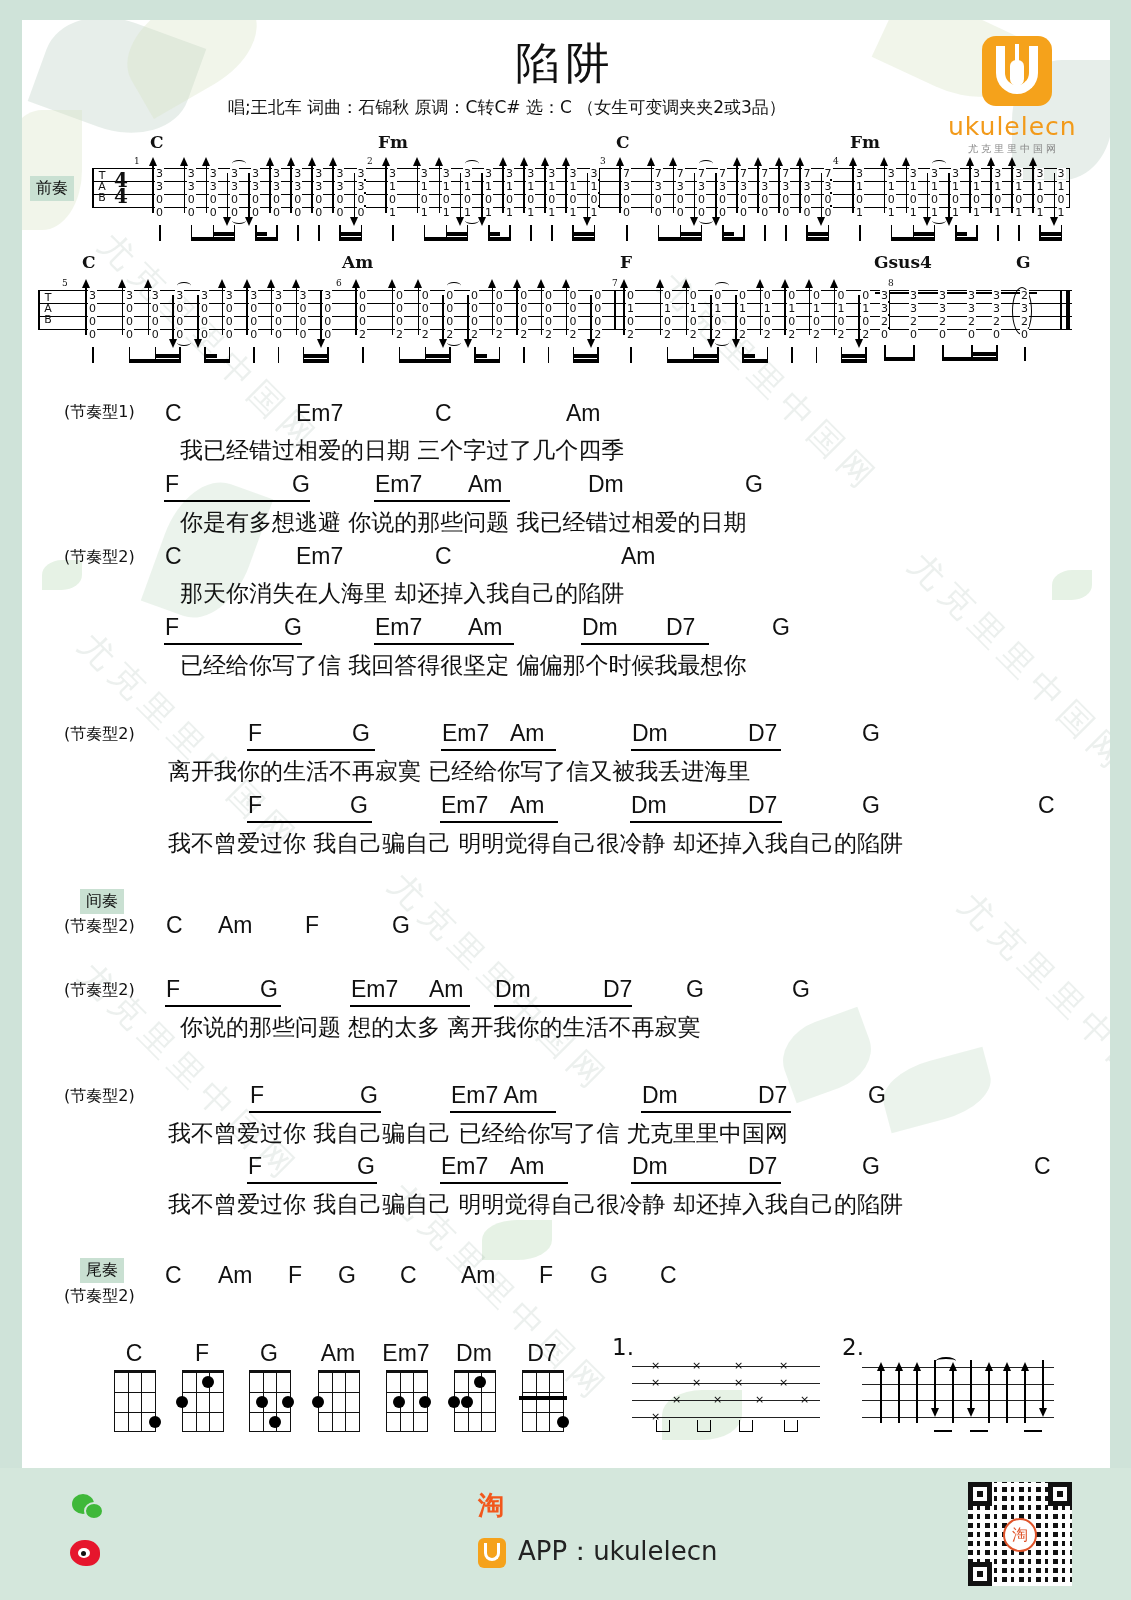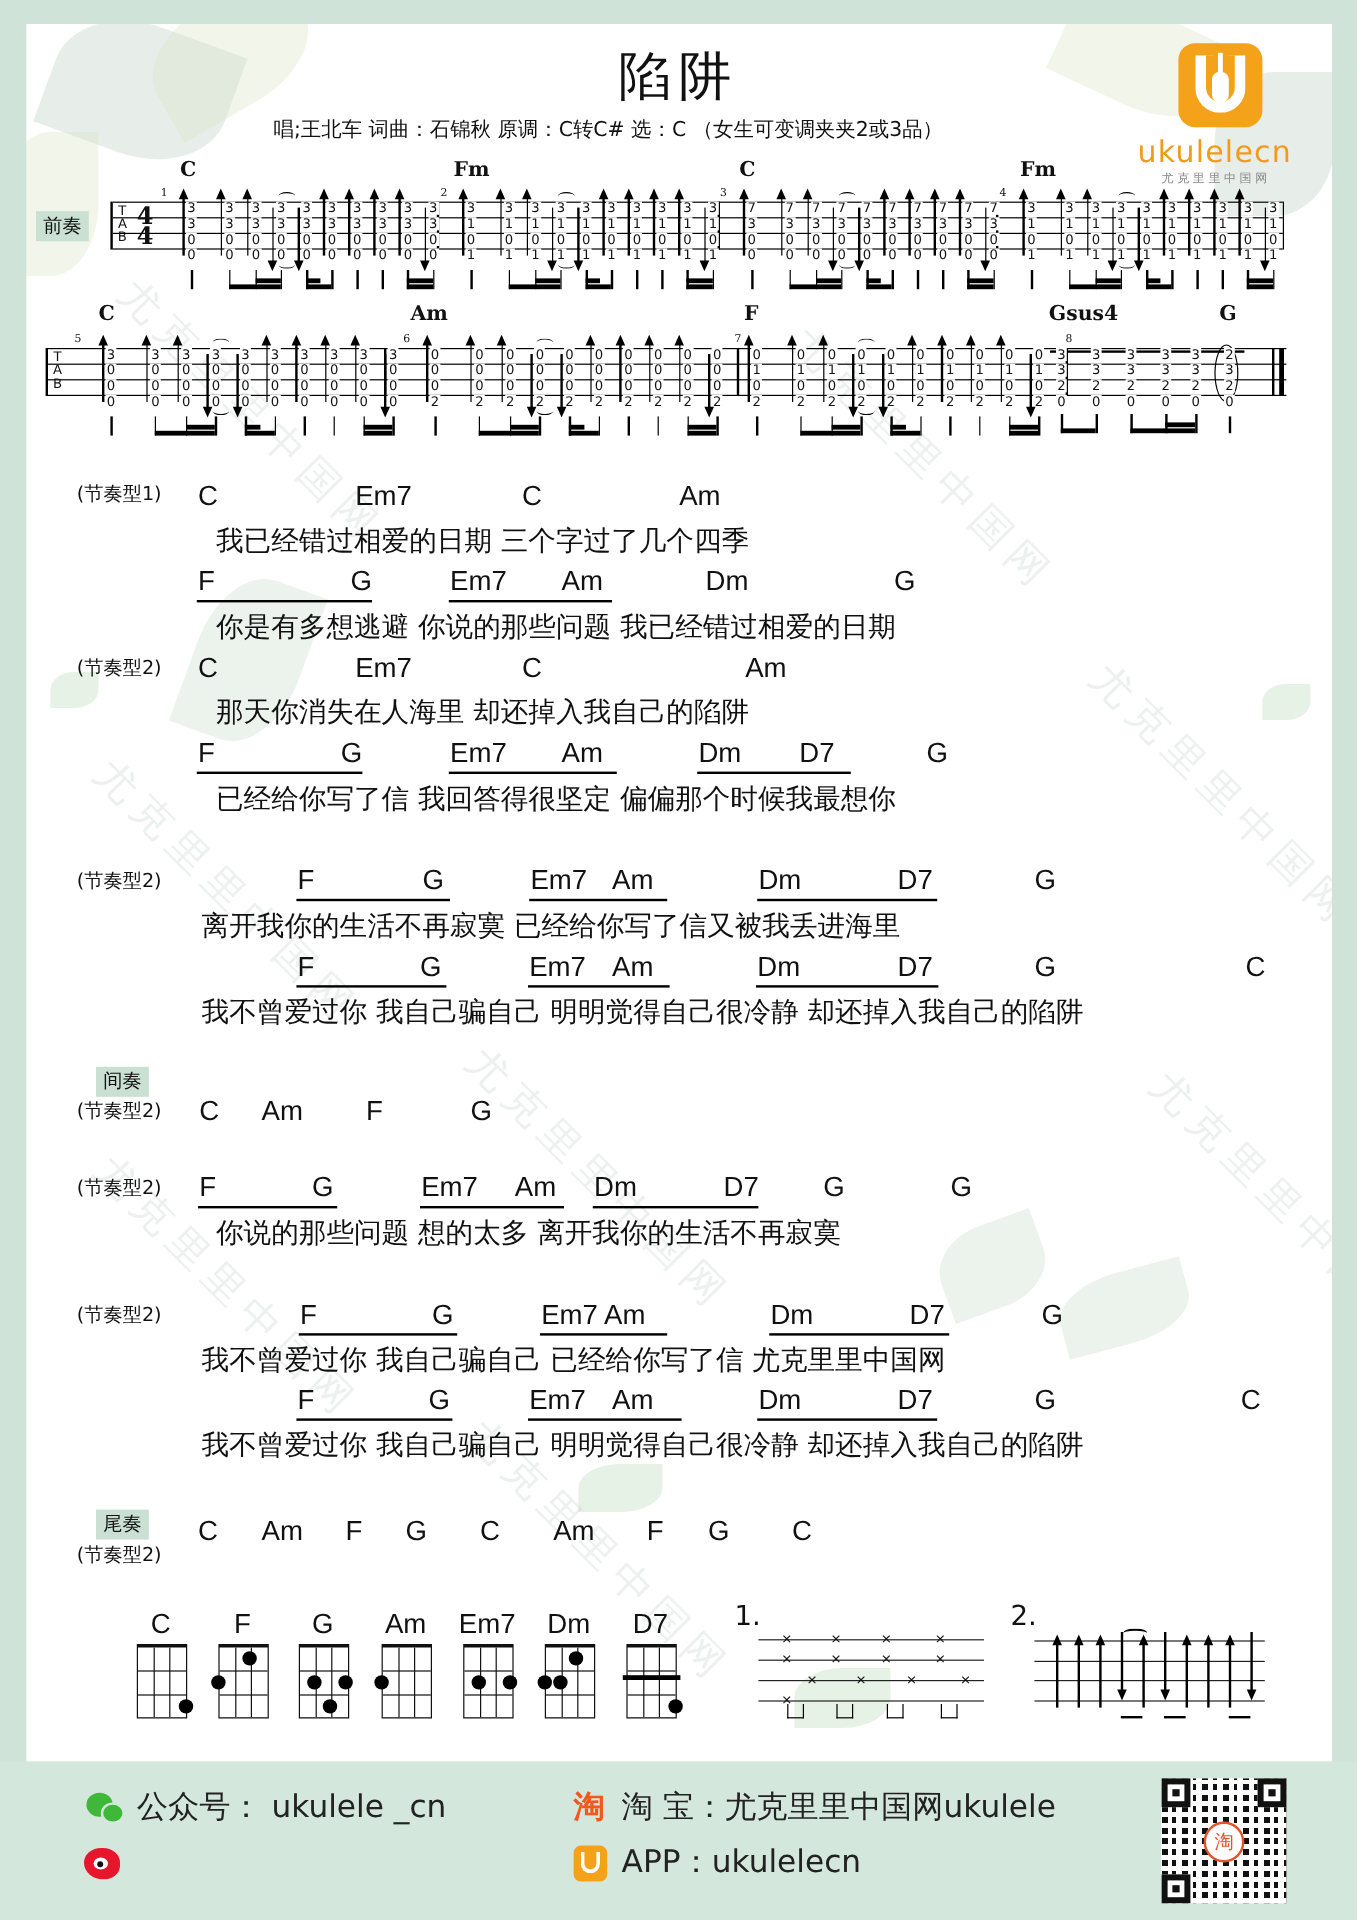--- a/index.html
+++ b/index.html
@@ -346,27 +346,25 @@
   <div class="pat-line" style="left:862px;top:1367px;width:192px;"></div>
   <div class="pat-line" style="left:862px;top:1384px;width:192px;"></div>
   <div class="pat-line" style="left:862px;top:1400px;width:192px;"></div>
   <div class="pat-line" style="left:862px;top:1417px;width:192px;"></div>
   <div style="position:absolute;left:936px;top:1357px;width:20px;height:8px;border-top:2px solid #000;border-radius:50% 50% 0 0;"></div>
 </div>
 
 <div class="footer">
   <div class="foot-icon" style="left:72px;top:26px;width:22px;height:20px;border-radius:50%;background:#3fb83a;"></div>
   <div class="foot-icon" style="left:84px;top:34px;width:20px;height:18px;border-radius:50%;background:#3fb83a;border:2px solid #d4e7dc;"></div>
-  <div class="foot-text" style="left:114px;top:20px;">公众号：  ukulele _cn</div>
   <div class="foot-icon" style="left:70px;top:72px;width:30px;height:26px;border-radius:50% 50% 45% 55%;background:#e6162d;">
     <div style="position:absolute;left:8px;top:8px;width:12px;height:10px;border-radius:50%;background:#fff;"></div>
     <div style="position:absolute;left:11px;top:11px;width:5px;height:5px;border-radius:50%;background:#111;"></div>
   </div>
   <div class="foot-icon" style="left:478px;top:20px;font-size:26px;font-weight:bold;color:#f2571b;">淘</div>
-  <div class="foot-text" style="left:518px;top:20px;">淘    宝：尤克里里中国网ukulele</div>
   <div class="foot-icon" style="left:478px;top:70px;width:28px;height:30px;border-radius:6px;background:#f5a21b;">
     <div style="position:absolute;left:6px;top:5px;width:16px;height:18px;border:3px solid #fff;border-top:none;border-radius:0 0 8px 8px;"></div>
   </div>
   <div class="foot-text" style="left:518px;top:66px;">APP：ukulelecn</div>
 </div>
 <div class="qr"></div>
 <div class="qr-mask" style="left:968px;top:1482px;width:104px;height:104px;"></div>
 <div class="qr-corner" style="left:968px;top:1482px;"></div>
 <div class="qr-corner" style="left:1048px;top:1482px;"></div>
 <div class="qr-corner" style="left:968px;top:1562px;"></div>

